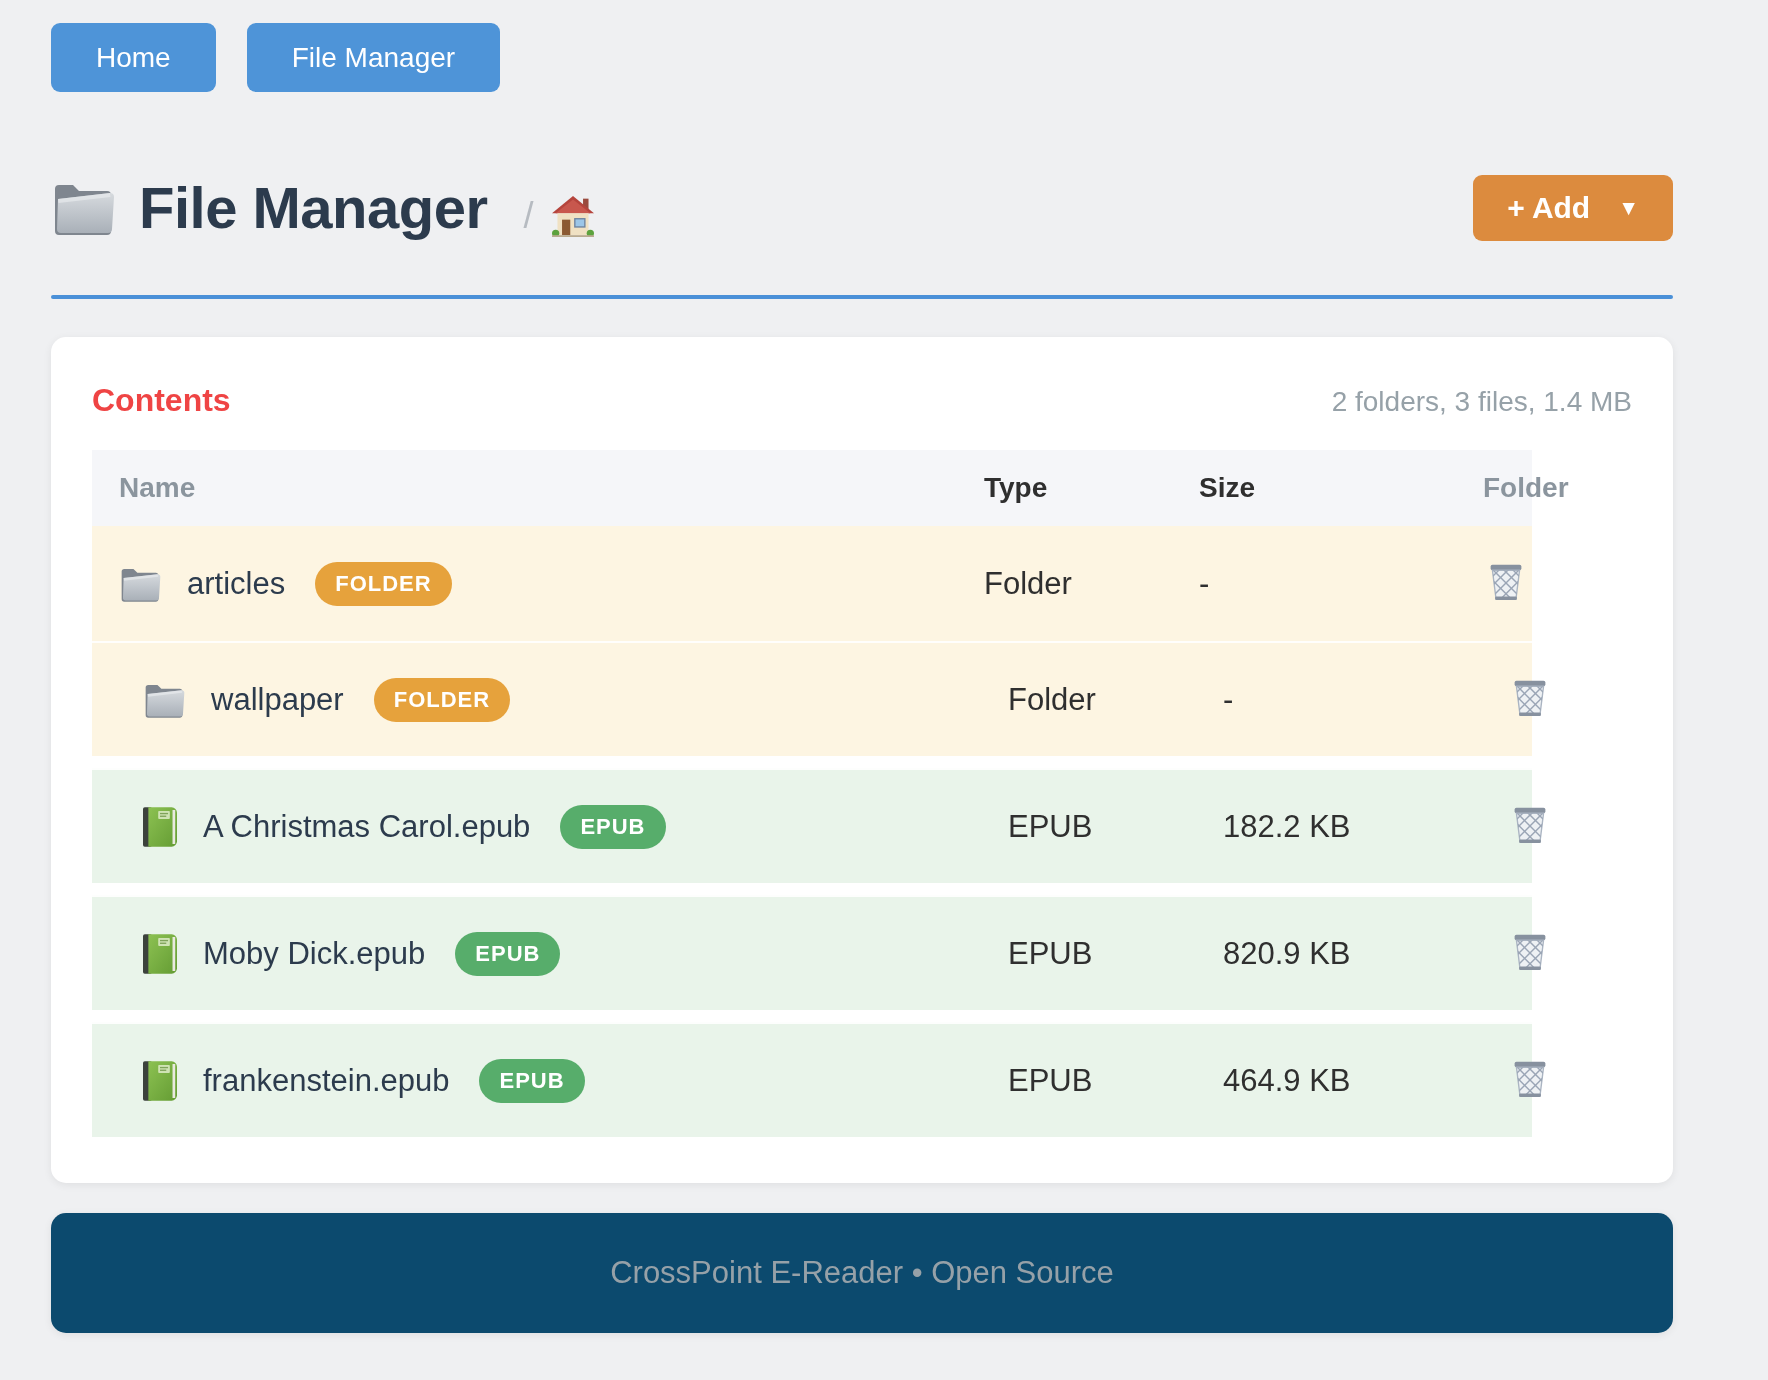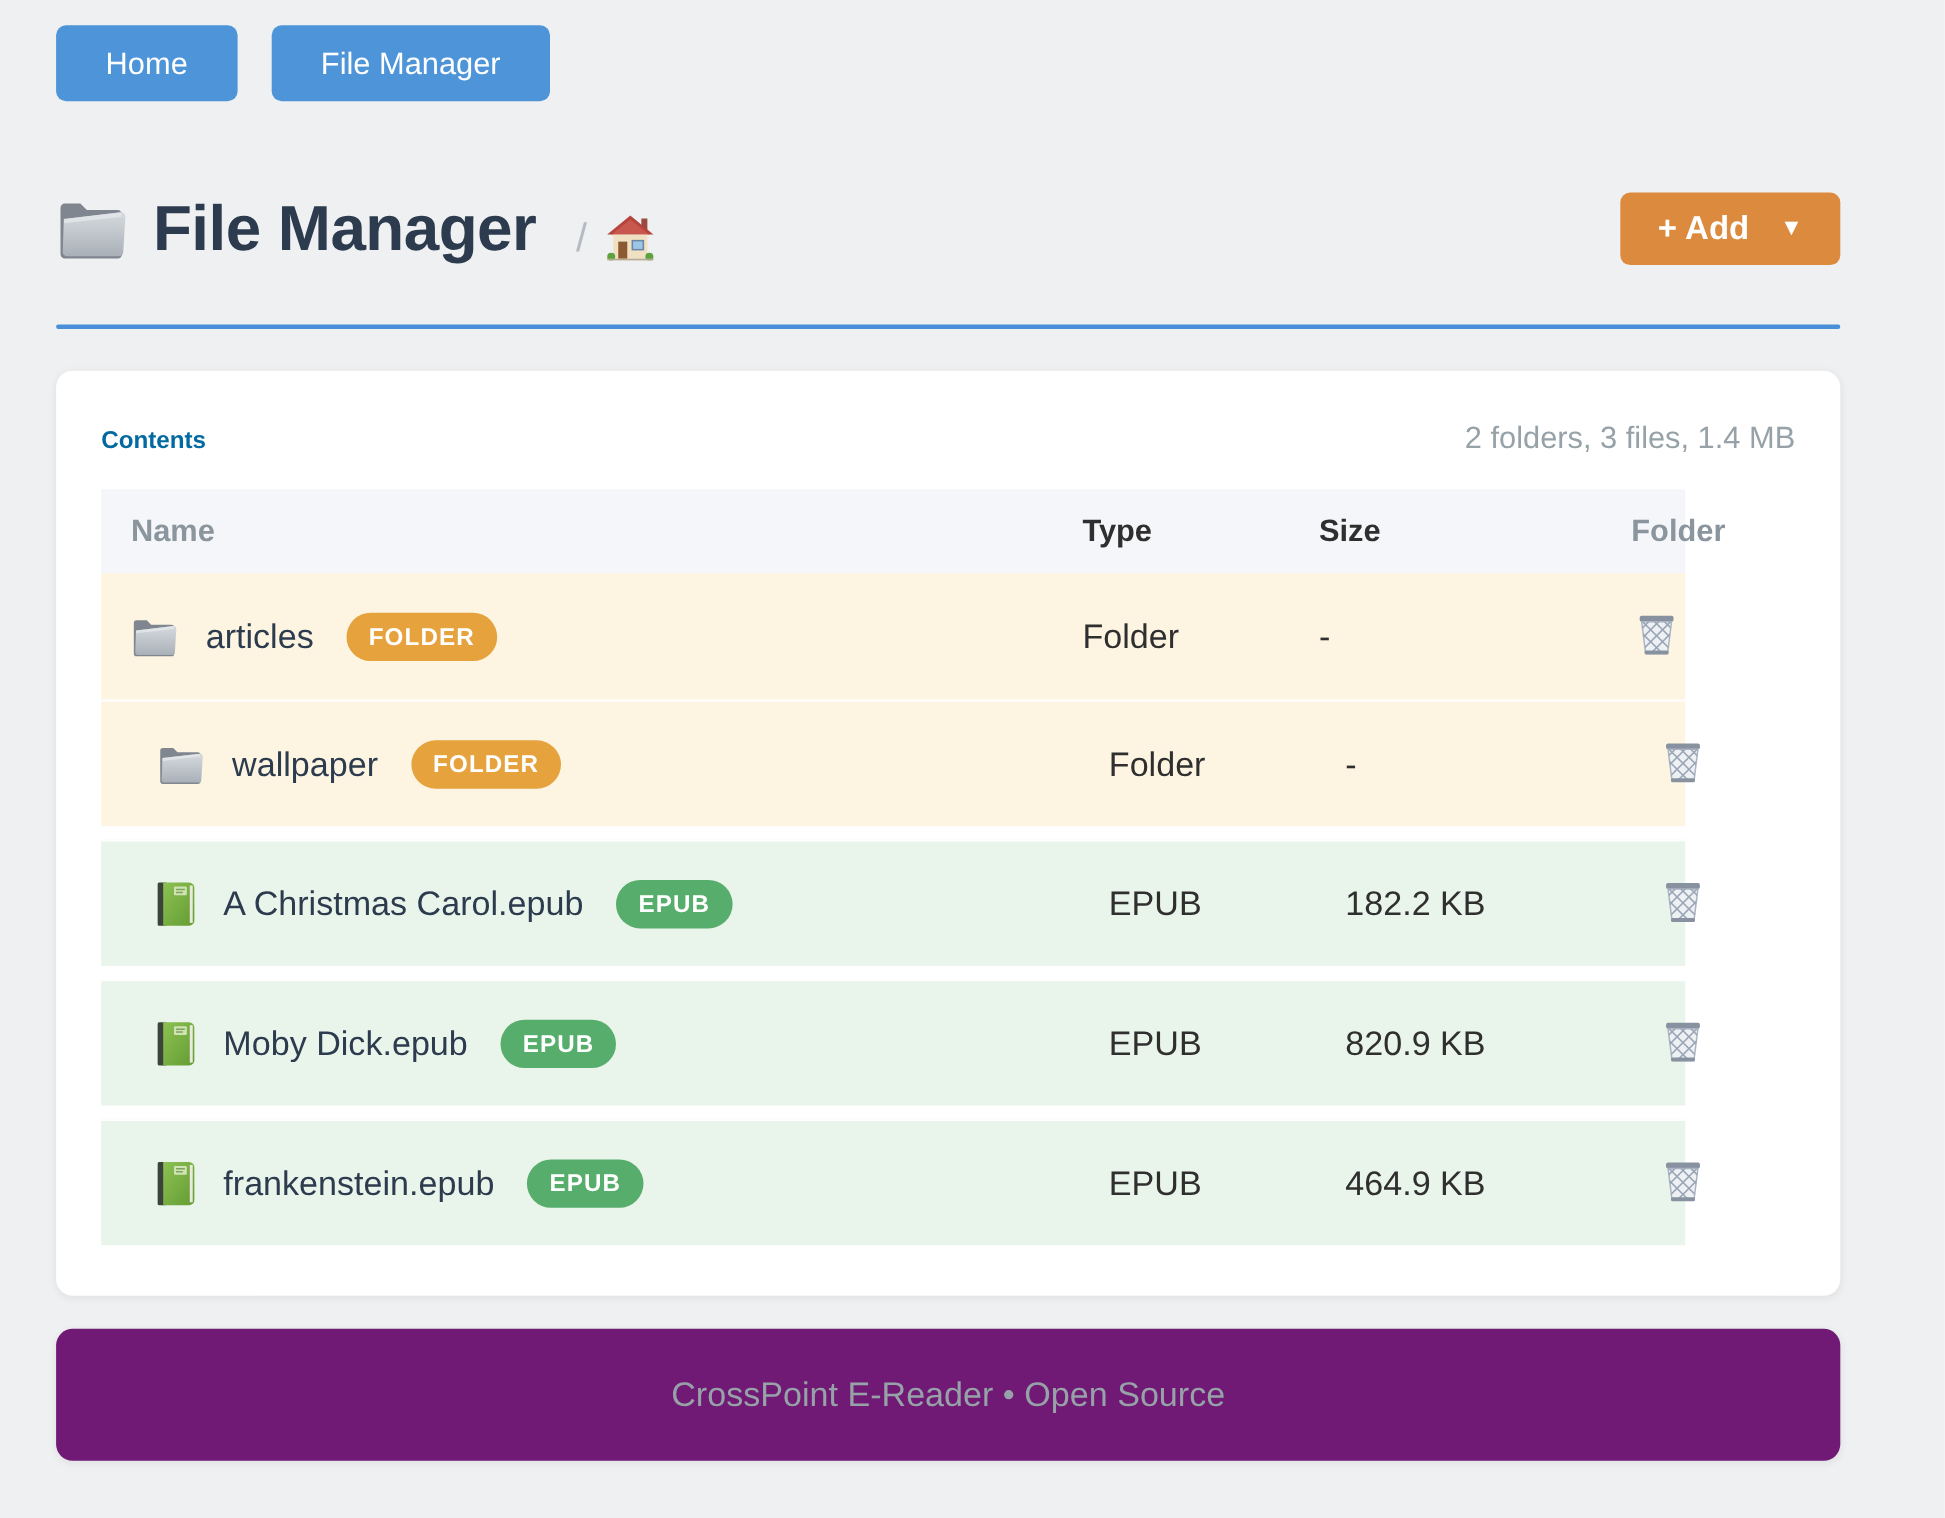--- a/index.html
+++ b/index.html
@@ -39,21 +39,21 @@
 
   .blue-rule { margin-top:54px; height:4px; background:var(--rule-blue); border-radius:2px; }
 
   
   .card {
     margin-top:38px; background:#fff; border-radius:15px;
     box-shadow:0 2px 8px rgba(0,0,0,.07);
     padding:45px 41px 46px 41px;
   }
   .card-head { display:flex; align-items:baseline; justify-content:space-between; margin-bottom:31px; }
-  .card-title { font-size:22px; font-weight:700; color:#0369a1; }
+  .card-title { font-size:32px; font-weight:700; color:#ef4444; }
   .card-summary { font-size:28px; color:#96a1a8; }
 
   
   .ftable { width:1440px; }
   .trow { display:grid; grid-template-columns:892px 215px 270px 163px; align-items:center; }
   .thead { height:76px; background:#f5f6f9; color:#8b959e; font-size:28px; font-weight:700; }
   .thead .c-name { padding-left:27px; }
   .drow { height:115px; font-size:31px; }
   .drow.folder { background:var(--folder-row); }
   .drow.epub { background:var(--epub-row);margin-top:12px; }
@@ -66,21 +66,21 @@
     color:#fff; font-size:22px; font-weight:700; letter-spacing:1px;
   }
   .badge.folder { background:var(--folder-badge); }
   .badge.epub { background:var(--epub-badge); }
   .c-type, .c-size { color:#2f2f2f; }
   .c-actions { padding-left:14px; }
   .trash-btn { background:none; border:none; cursor:pointer; padding:4px; line-height:0; }
 
   
   .footer-card {
-    margin-top:30px; background:#701a75; border-radius:15px;
+    margin-top:30px; background:#0c4a6e; border-radius:15px;
     box-shadow:0 2px 8px rgba(0,0,0,.07);
     height:120px; display:flex; align-items:center; justify-content:center;
     font-size:31px; color:#96a1a8;
   }
   .sprites { position:absolute; width:0; height:0; overflow:hidden; }
 </style>
 </head>
 <body>
 
 <svg class="sprites" xmlns="http://www.w3.org/2000/svg">

